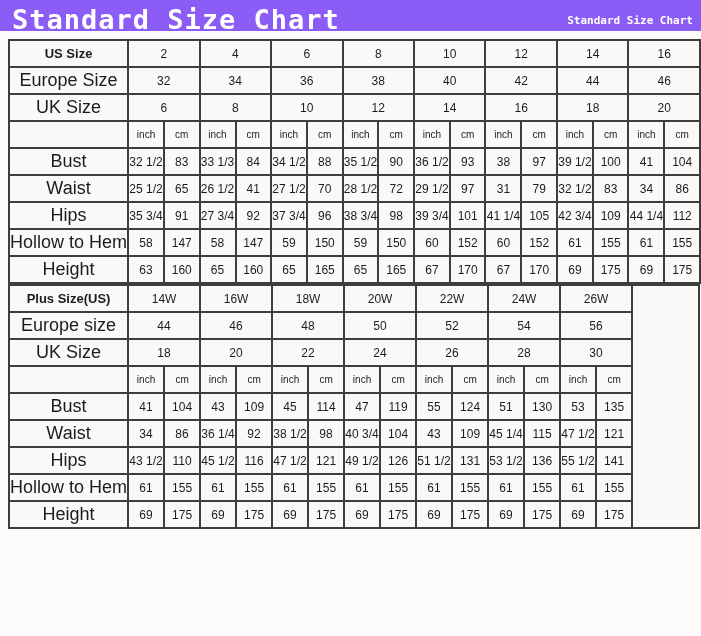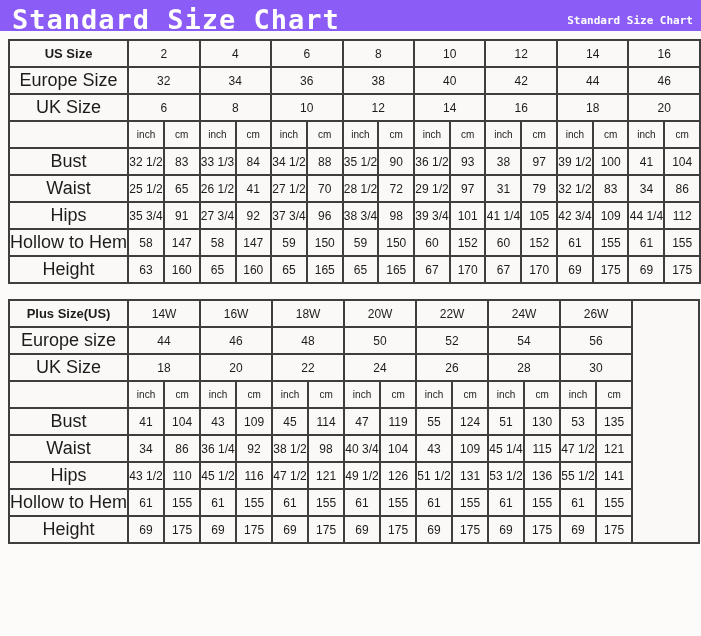--- a/index.html
+++ b/index.html
@@ -31,21 +31,21 @@
     font-size:11px;
     white-space:nowrap;
   }
   table.size-table{
     border-collapse:collapse;
     table-layout:fixed;
     margin-left:8px;
     border:2px solid #3b3b3b;
   }
   #standard-table{margin-top:8px;}
-  #plus-table{margin-top:15px;}
+  #plus-table{}
   td{
     border:2px solid #3e3e3e;
     background:#faf9f7;
     text-align:center;
     vertical-align:middle;
     height:25px;
     padding:0;
     font-size:12px;
     color:#1c1c1c;
     white-space:nowrap;

